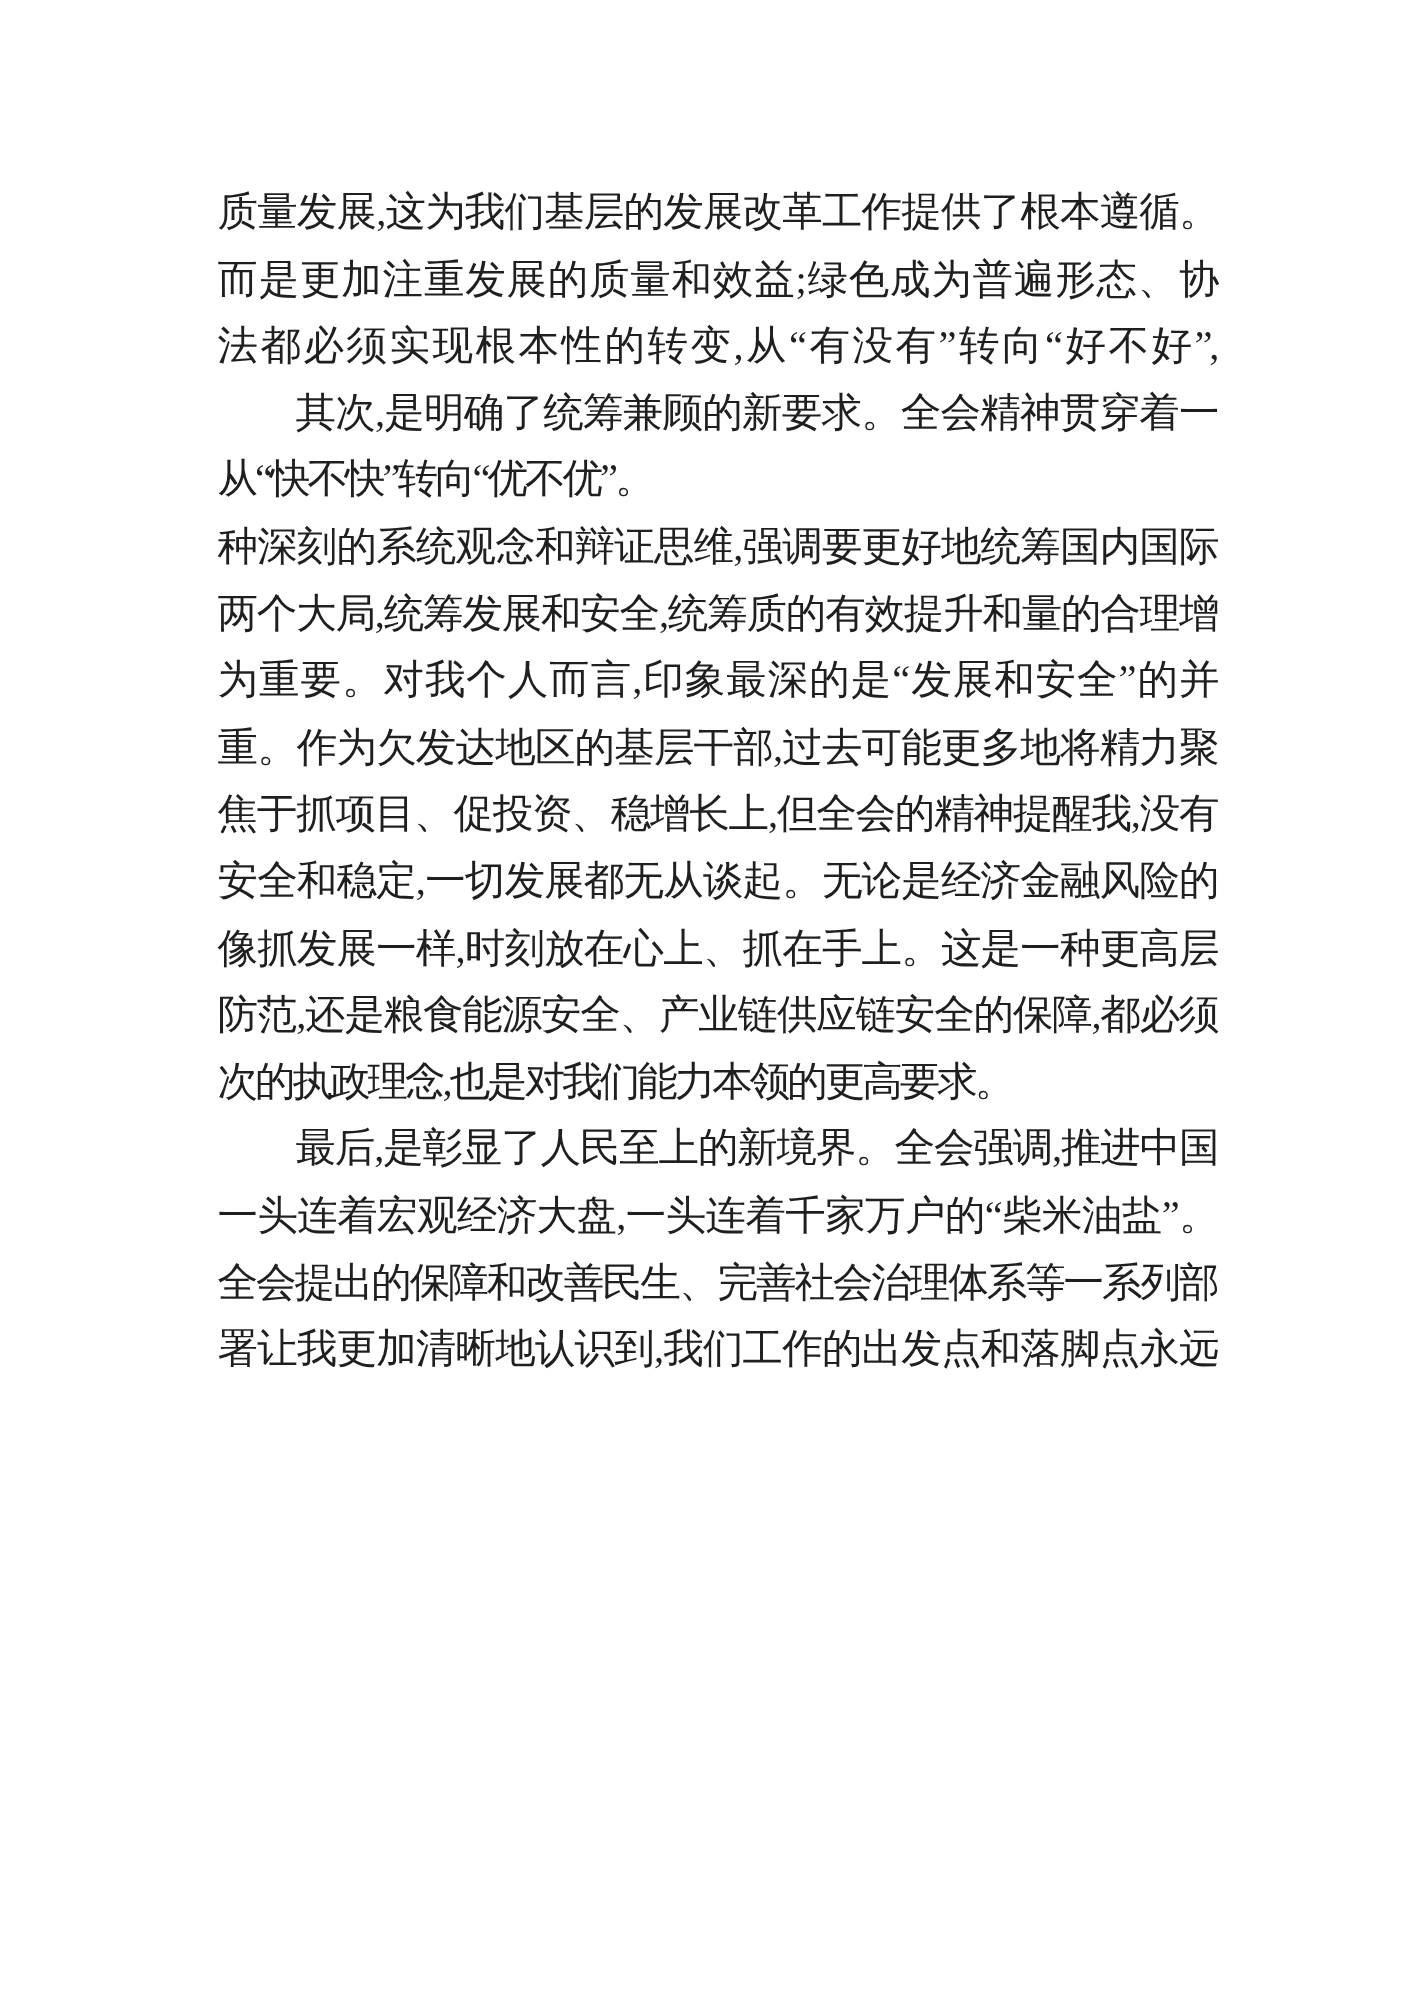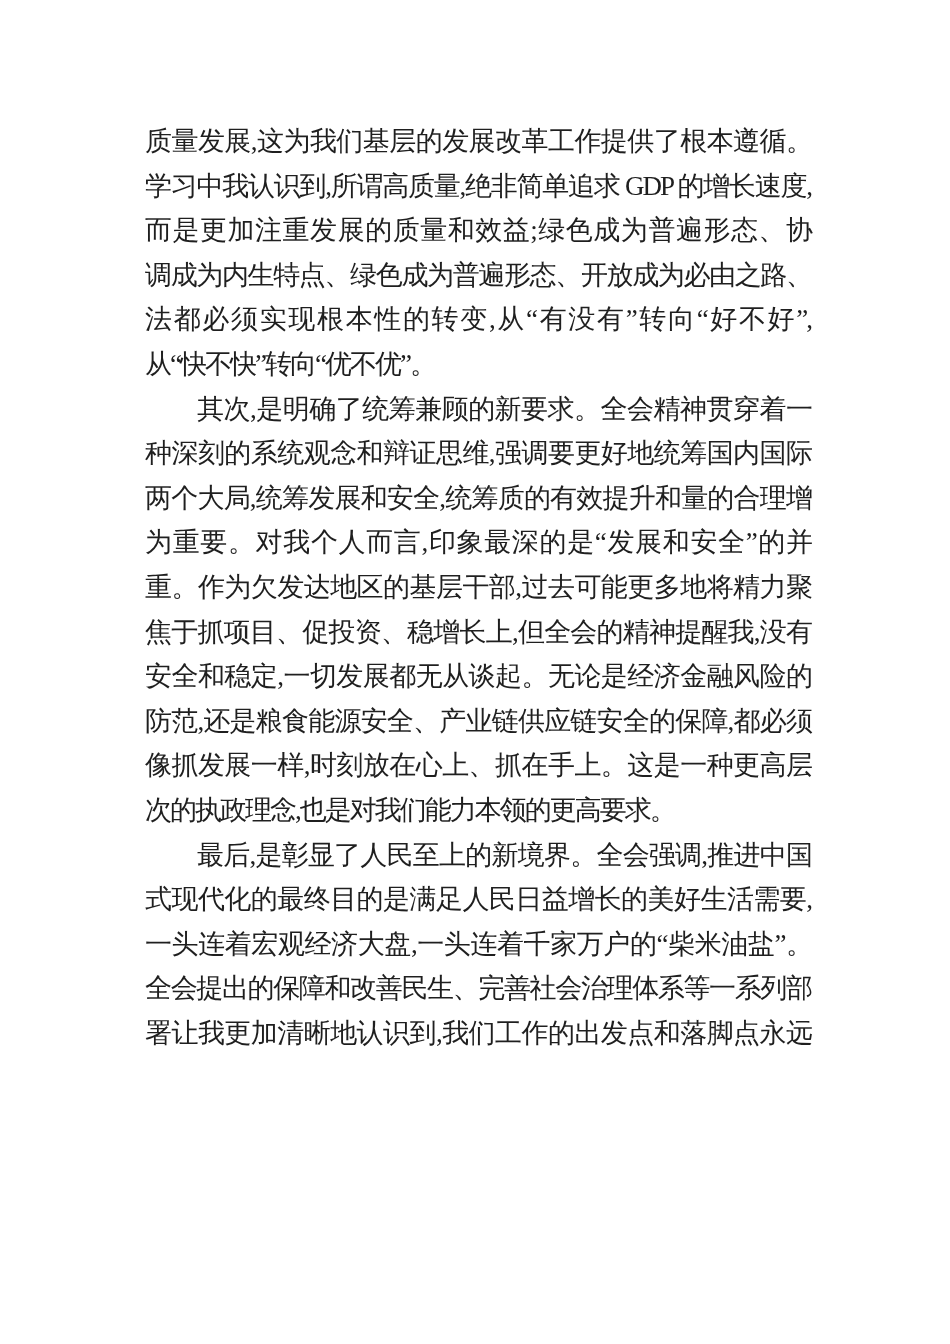--- a/index.html
+++ b/index.html
@@ -43,34 +43,31 @@
     text-align: left;
     text-align-last: left;
   }
 </style>
 </head>
 <body>
 
 <div class="page" style="background: rgb(255, 255, 255);">
   <div class="text-block" id="text-block" style="color: rgb(31, 31, 31);">
       <div class="line">质量发展,这为我们基层的发展改革工作提供了根本遵循。</div>
-      <div class="line">学习中我认识到,所谓高质量,绝非简单追求 GDP 的增长速度,</div>
       <div class="line">而是更加注重发展的质量和效益;绿色成为普遍形态、协</div>
-      <div class="line">调成为内生特点、绿色成为普遍形态、开放成为必由之路、</div>
       <div class="line">法都必须实现根本性的转变,从“有没有”转向“好不好”,</div>
+      <div class="line indent">其次,是明确了统筹兼顾的新要求。全会精神贯穿着一</div>
       <div class="line end">从“快不快”转向“优不优”。</div>
-      <div class="line indent">其次,是明确了统筹兼顾的新要求。全会精神贯穿着一</div>
       <div class="line">种深刻的系统观念和辩证思维,强调要更好地统筹国内国际</div>
       <div class="line">两个大局,统筹发展和安全,统筹质的有效提升和量的合理增</div>
       <div class="line">为重要。对我个人而言,印象最深的是“发展和安全”的并</div>
       <div class="line">重。作为欠发达地区的基层干部,过去可能更多地将精力聚</div>
       <div class="line">焦于抓项目、促投资、稳增长上,但全会的精神提醒我,没有</div>
       <div class="line">安全和稳定,一切发展都无从谈起。无论是经济金融风险的</div>
+      <div class="line">像抓发展一样,时刻放在心上、抓在手上。这是一种更高层</div>
       <div class="line">防范,还是粮食能源安全、产业链供应链安全的保障,都必须</div>
-      <div class="line">像抓发展一样,时刻放在心上、抓在手上。这是一种更高层</div>
       <div class="line end">次的执政理念,也是对我们能力本领的更高要求。</div>
       <div class="line indent">最后,是彰显了人民至上的新境界。全会强调,推进中国</div>
-      <div class="line">式现代化的最终目的是满足人民日益增长的美好生活需要,</div>
       <div class="line">一头连着宏观经济大盘,一头连着千家万户的“柴米油盐”。</div>
       <div class="line">全会提出的保障和改善民生、完善社会治理体系等一系列部</div>
       <div class="line">署让我更加清晰地认识到,我们工作的出发点和落脚点永远</div>
     </div>
 </div>
 
 </body></html>

